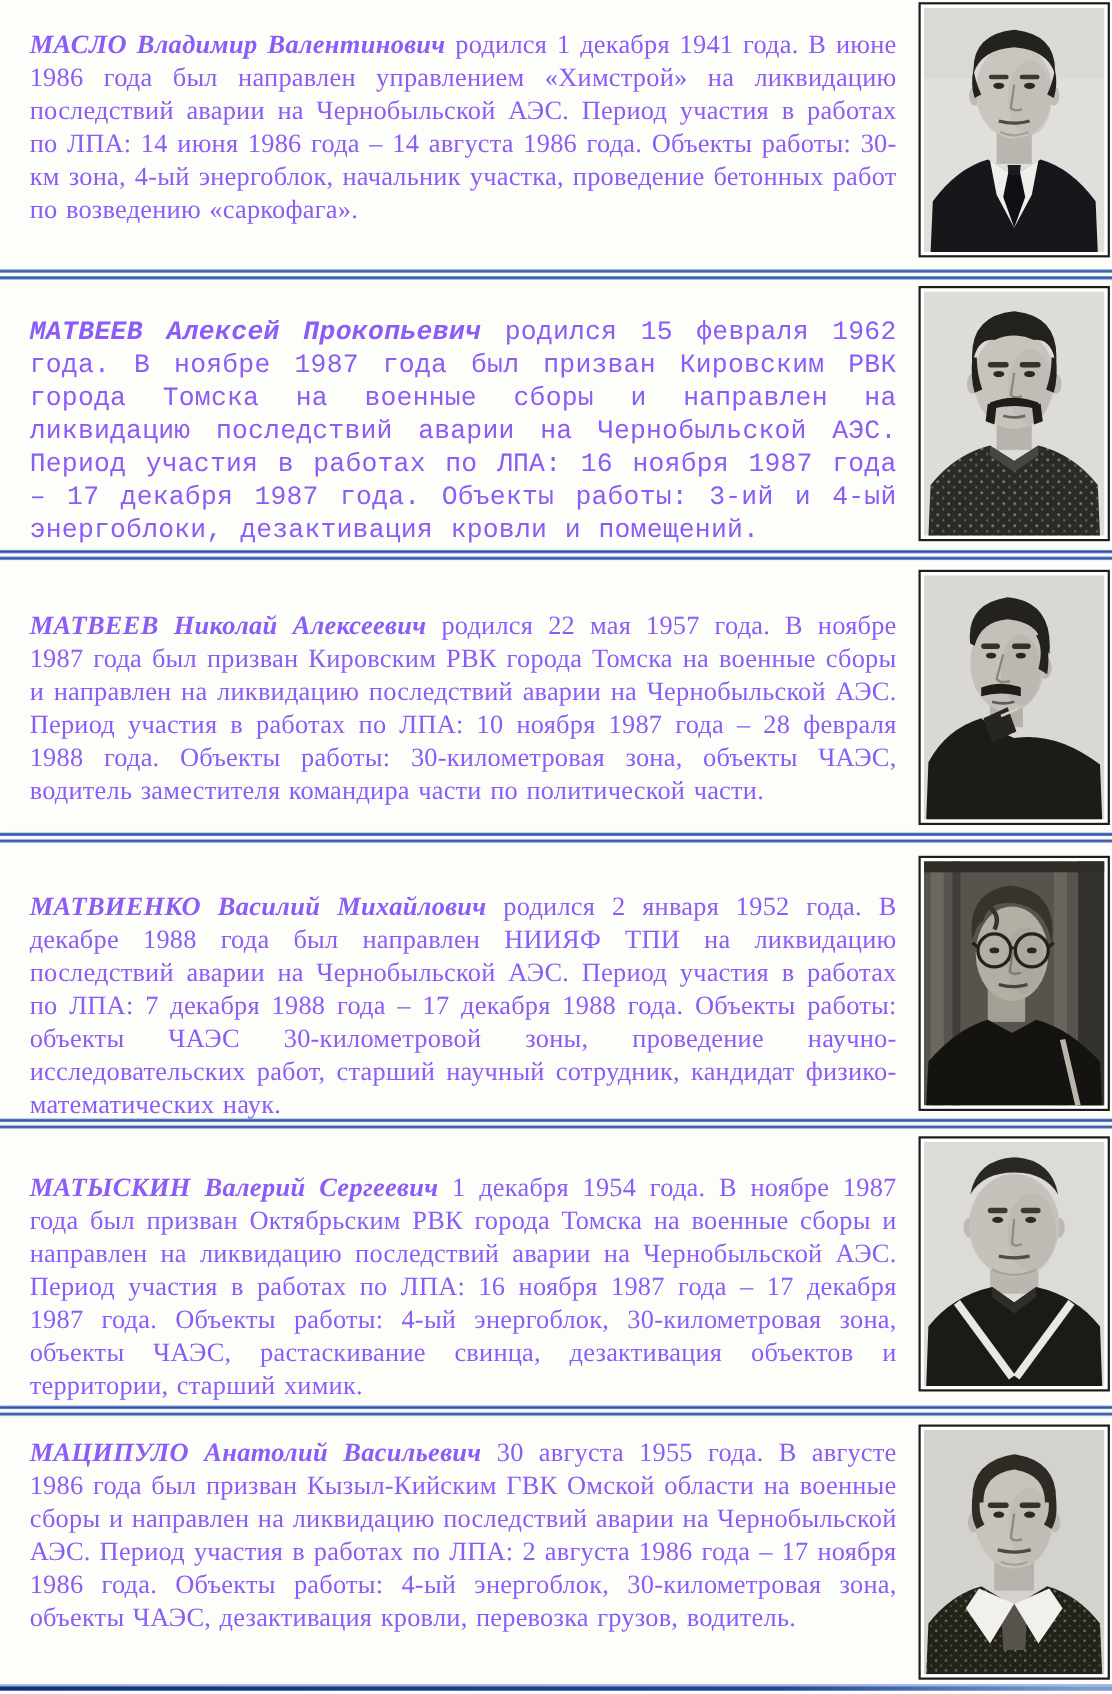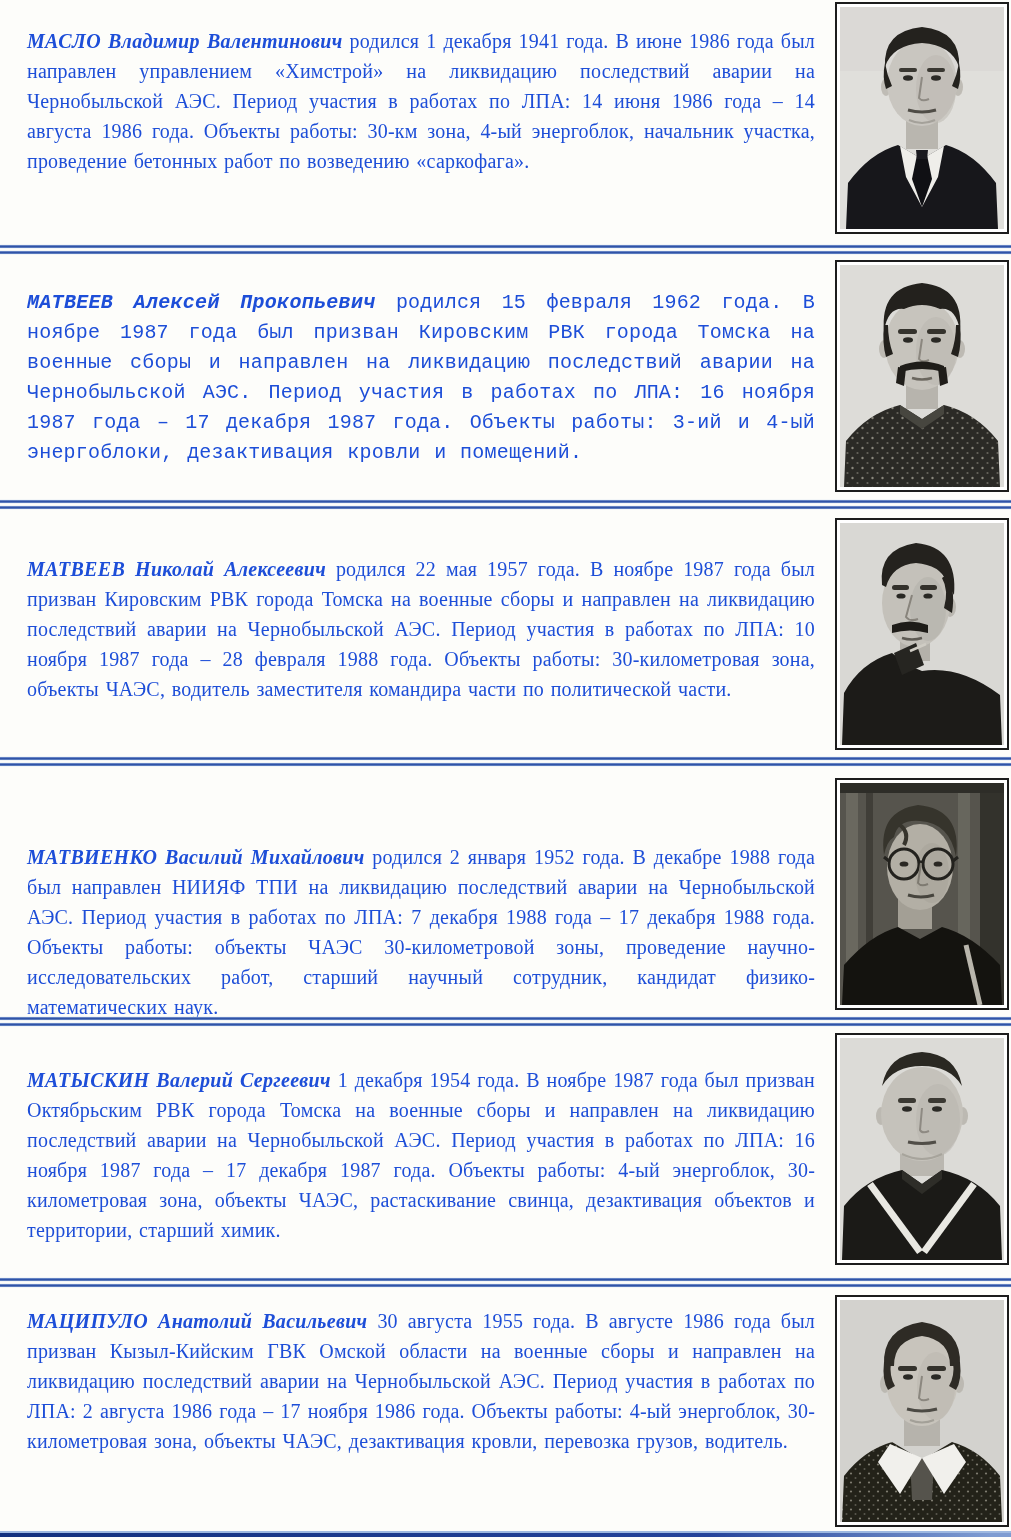--- a/index.html
+++ b/index.html
@@ -3,40 +3,40 @@
 <meta charset="utf-8">
 <style>
   html,body { margin:0; padding:0; background:#eceae6; }
   .page {
     position:relative; width:1011px; height:1540px;
     background:#fdfdfa; overflow:hidden;
     font-family:"Liberation Serif", serif; color:#1a1a1a;
   }
   .entry-text {
     position:absolute; left:27px; width:788px;
-    font-size:20px; line-height:30px; text-align:justify;
-    letter-spacing:0.2px; word-spacing:1.5px; color:#1d4ed8;
+    font-size:24px; line-height:30px; text-align:justify;
+    letter-spacing:0.2px; word-spacing:1.5px; color:#8b5cf6;
   }
   .person-name { font-weight:bold; font-style:italic; letter-spacing:0.3px; }
   .photo {
     position:absolute; left:835px; width:164px; height:222px;
     border:2px solid #1c1c1c; background:#ffffff; padding:3px;
   }
   .photo svg { display:block; }
   .sep { position:absolute; left:0; width:1011px; height:9px; }
   .sep .ln {
     height:3px; margin-bottom:3px;
     background:linear-gradient(180deg,#87a3d6 0%,#2a4da3 45%,#6f8fc9 100%);
     box-shadow:0 0 1px #9db4dd;
   }
   .bottom-rule { position:absolute; left:0; width:1011px; }
   .bottom-rule .thin { height:2px; background:#9db8e0; }
   .bottom-rule .thick { height:4px; background:linear-gradient(90deg,#12307e 0%,#24439a 70%,#7e9cd2 98%); }
   
-  #t1{top:26px;} #t2{top:288px;font-family:Liberation Mono, monospace;} #t3{top:554px;} #t4{top:842px;} #t5{top:1065px;} #t6{top:1306px;}
+  #t1{top:26px;} #t2{top:288px;font-family:Liberation Mono, monospace;} #t3{top:554px;} #t4{top:810px;} #t5{top:1065px;} #t6{top:1306px;}
   #p1{top:2px;} #p2{top:260px;} #p3{top:518px;} #p4{top:778px;} #p5{top:1033px;} #p6{top:1295px;}
   #s1{top:245px;} #s2{top:500px;} #s3{top:757px;} #s4{top:1017px;} #s5{top:1278px;}
   .bottom-rule{top:1531px;}
 </style>
 </head>
 <body>
 
 <div class="page">
 
   <div class="entry-text" id="t1"><span class="person-name">МАСЛО Владимир Валентинович</span> <span>родился 1 декабря 1941 года. В июне 1986 года был направлен управлением «Химстрой» на ликвидацию последствий аварии на Чернобыльской АЭС. Период участия в работах по ЛПА: 14 июня 1986 года – 14 августа 1986 года. Объекты работы: 30-км зона, 4-ый энергоблок, начальник участка, проведение бетонных работ по возведению «саркофага».</span></div>

